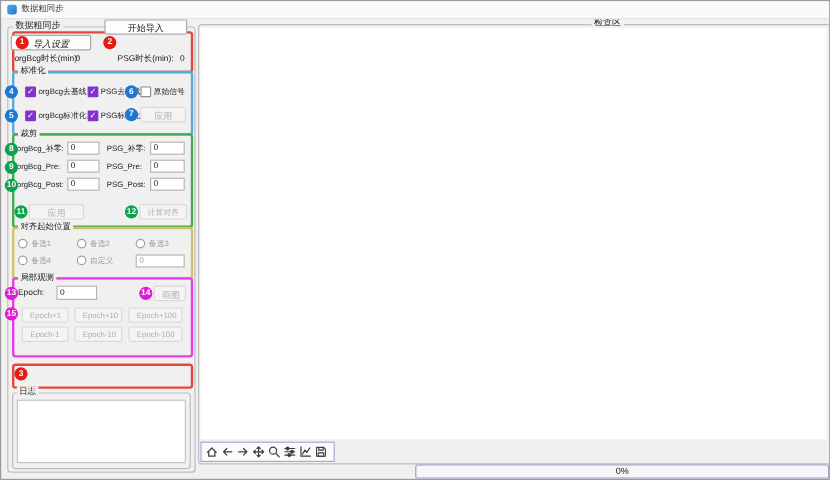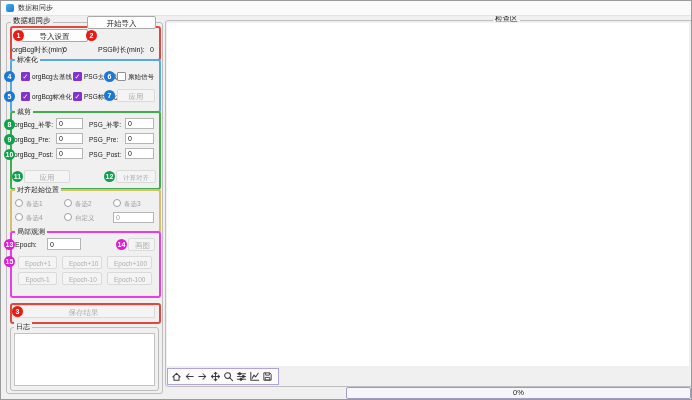--- a/index.html
+++ b/index.html
@@ -48,21 +48,21 @@
 
   <div class="titlebar">
     <span class="appicon"></span>
     <span class="titletext">数据粗同步</span>
   </div>
 
   <div class="groupbox" style="left:5px;top:21px;width:155px;height:370px;"></div>
   <span class="grouplabel" style="left:10px;top:15px;">数据粗同步</span>
 
   <div class="cbox red" style="left:9px;top:25px;width:147px;height:31px;"></div>
-  <button class="btn" style="left:20px;top:28px;width:67px;height:13px;">导入设置</button>
+  <button class="btn" style="left:8px;top:28px;width:67px;height:13px;font-style:italic;">导入设置</button>
   <span class="badge red" style="left:12px;top:29px;">1</span>
   <button class="btn" style="left:86px;top:15px;width:69px;height:13px;">开始导入</button>
   <span class="badge red" style="left:85px;top:29px;">2</span>
   <span class="lbl" style="left:11px;top:44px;">orgBcg时长(min):</span>
   <span class="lbl" style="left:62px;top:44px;">0</span>
   <span class="lbl" style="left:97px;top:44px;">PSG时长(min):</span>
   <span class="lbl" style="left:149px;top:44px;">0</span>
 
   <div class="cbox blue" style="left:9px;top:58px;width:147px;height:50px;"></div>
   <span class="grouplabel sm" style="left:14px;top:54px;">标准化</span>
@@ -131,21 +131,20 @@
   <button class="btn disabled" style="left:127px;top:237px;width:27px;height:13px;font-family:Liberation Serif, serif;">画图</button>
   <span class="badge magenta" style="left:3px;top:255px;">15</span>
   <button class="btn disabled sm" style="left:17px;top:255px;width:39px;height:13px;">Epoch+1</button>
   <button class="btn disabled sm" style="left:61px;top:255px;width:40px;height:13px;">Epoch+10</button>
   <button class="btn disabled sm" style="left:106px;top:255px;width:45px;height:13px;">Epoch+100</button>
   <button class="btn disabled sm" style="left:17px;top:271px;width:39px;height:13px;">Epoch-1</button>
   <button class="btn disabled sm" style="left:61px;top:271px;width:40px;height:13px;">Epoch-10</button>
   <button class="btn disabled sm" style="left:106px;top:271px;width:45px;height:13px;">Epoch-100</button>
 
   <div class="cbox red" style="left:9px;top:302px;width:147px;height:17px;"></div>
-  <button class="btn disabled" style="left:11px;top:304px;width:143px;height:13px;">保存结果</button>
   <span class="badge red" style="left:11px;top:305px;">3</span>
 
   <div class="groupbox" style="left:9px;top:326px;width:147px;height:62px;"></div>
   <span class="grouplabel sm" style="left:13px;top:321px;">日志</span>
   <div class="logarea" style="left:13px;top:332px;width:139px;height:51px;"></div>
 
   <div class="groupbox" style="left:164px;top:19px;width:526px;height:365px;"></div>
   <span class="grouplabel" style="left:492px;top:13px;">检查区</span>
   <div class="canvas" style="left:166px;top:22px;width:522px;height:343px;"></div>
 

